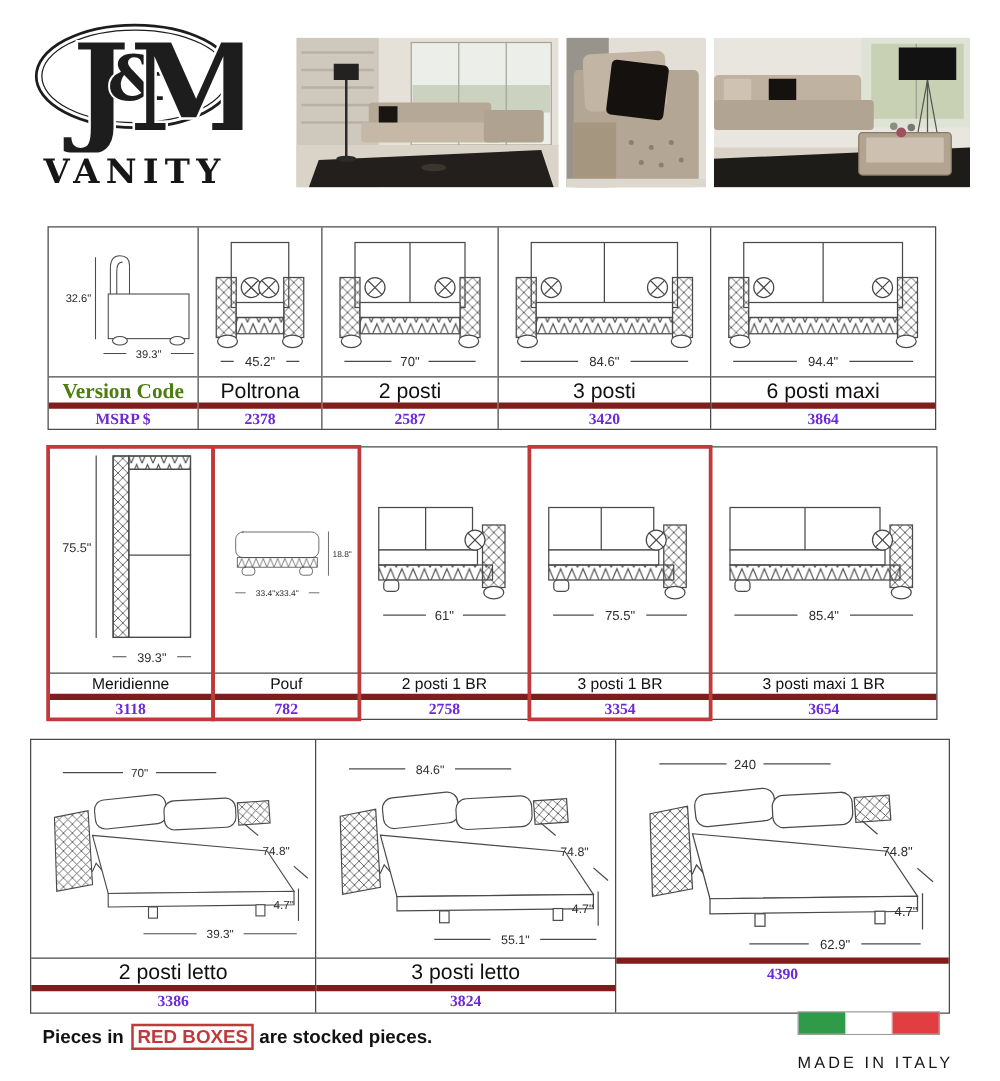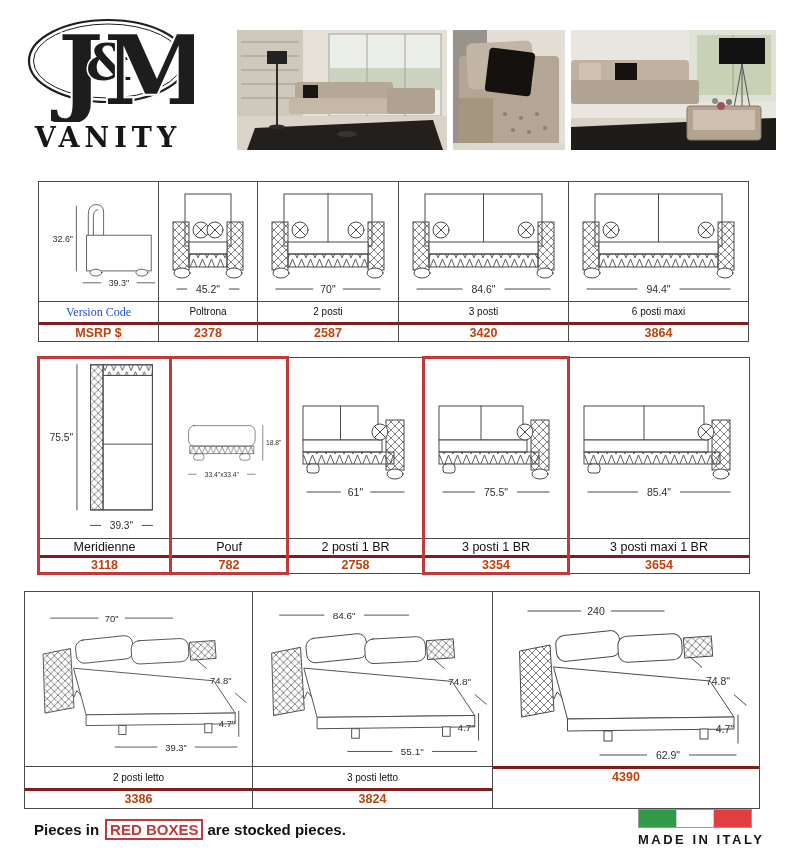--- a/index.html
+++ b/index.html
@@ -17,42 +17,42 @@
   
   .photos{position:absolute;left:237px;top:30px;height:120px;display:flex;gap:6px}
   .photo{height:120px;overflow:hidden}
   .photo svg{display:block}
 
   
   .spec-table{position:absolute;display:flex;border:1px solid #4a4a4a;box-sizing:border-box;background:#fff}
   .col{position:relative;display:flex;flex-direction:column;border-right:1px solid #4a4a4a;box-sizing:border-box;flex:none}
   .col.last{border-right:none;flex:1}
   .diag{display:flex;align-items:center;justify-content:center;overflow:hidden}
-  .lbl{border-top:1px solid #4a4a4a;display:flex;align-items:center;justify-content:center;font-size:10px;color:#101010;line-height:1}
-  .msrp{border-top:3px solid #7f1d1d;display:flex;align-items:center;justify-content:center;font-family:Liberation Sans, sans-serif;font-weight:bold;font-size:12.5px;color:#c2410c;line-height:1}
-  .lbl.vc{font-family:"Liberation Serif",serif;font-weight:normal;color:#1d4ed8;font-size:12px}
+  .lbl{border-top:1px solid #4a4a4a;display:flex;align-items:center;justify-content:center;font-size:17px;color:#101010;line-height:1}
+  .msrp{border-top:5px solid #7f1d1d;display:flex;align-items:center;justify-content:center;font-family:Liberation Serif, serif;font-weight:bold;font-size:12.5px;color:#6d28d9;line-height:1}
+  .lbl.vc{font-family:"Liberation Serif",serif;font-weight:bold;color:#4d7c0f;font-size:17px}
   .t1 .diag{height:119px}.t1 .lbl{height:20px}.t1 .msrp{height:16px}
   .t2 .diag{height:180px}.t2 .lbl{height:16px}.t2 .msrp{height:15px}.t2 .lbl{font-size:12.5px}
   .t3 .diag{height:174px}.t3 .lbl{height:21px}.t3 .msrp{height:17px}
   .col.stocked::after{content:"";position:absolute;inset:-2px;border:3px solid #c0393b;pointer-events:none;z-index:3}
 
   
   .dg{stroke:#4a4a4a;fill:none;stroke-width:1;stroke-linecap:square}
   .dg text{stroke:none;fill:#2e2e2e;font-family:"Liberation Sans",sans-serif;font-size:10.5px}
 
   
   .footer-note{position:absolute;left:34px;top:819px;font-family:Liberation Sans, sans-serif;font-weight:bold;font-size:15px;color:#121212}
   .redbox{display:inline-block;border:2px solid #c0393b;color:#c0393b;padding:0 3px;margin:0 4px 0 6px}
   .made{position:absolute;left:638px;top:809px;width:114px;text-align:center}
   .flag{display:flex;height:19px;border:1px solid #9a9a9a;box-sizing:border-box}
   .flag span{flex:1}
   .flag .g{background:#2f9a48}
   .flag .w{background:#fff;border-left:1px solid #cfcfcf;border-right:1px solid #cfcfcf}
   .flag .r{background:#e23d41}
-  .made-label{font-weight:bold;font-size:13px;letter-spacing:2.5px;margin-top:4px;color:#161616;white-space:nowrap}
+  .made-label{font-weight:normal;font-size:13px;letter-spacing:2.5px;margin-top:14px;color:#161616;white-space:nowrap}
 </style>
 </head>
 <body>
 
 <svg width="0" height="0" style="position:absolute" aria-hidden="true">
   <defs>
     <pattern id="hx" width="8" height="8" patternUnits="userSpaceOnUse">
       <path d="M0,0 L8,8 M8,0 L0,8" stroke="#4a4a4a" stroke-width="0.7" fill="none"></path>
     </pattern>
     <pattern id="zz" width="9" height="12" patternUnits="userSpaceOnUse">

